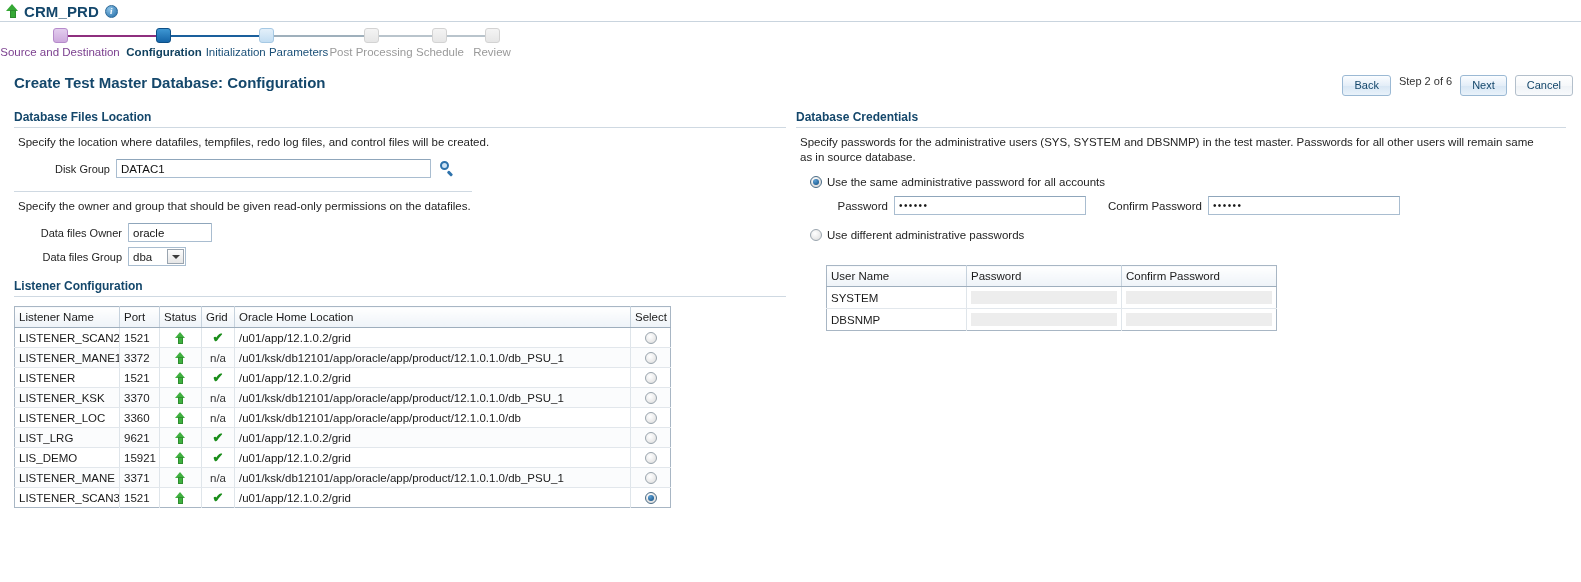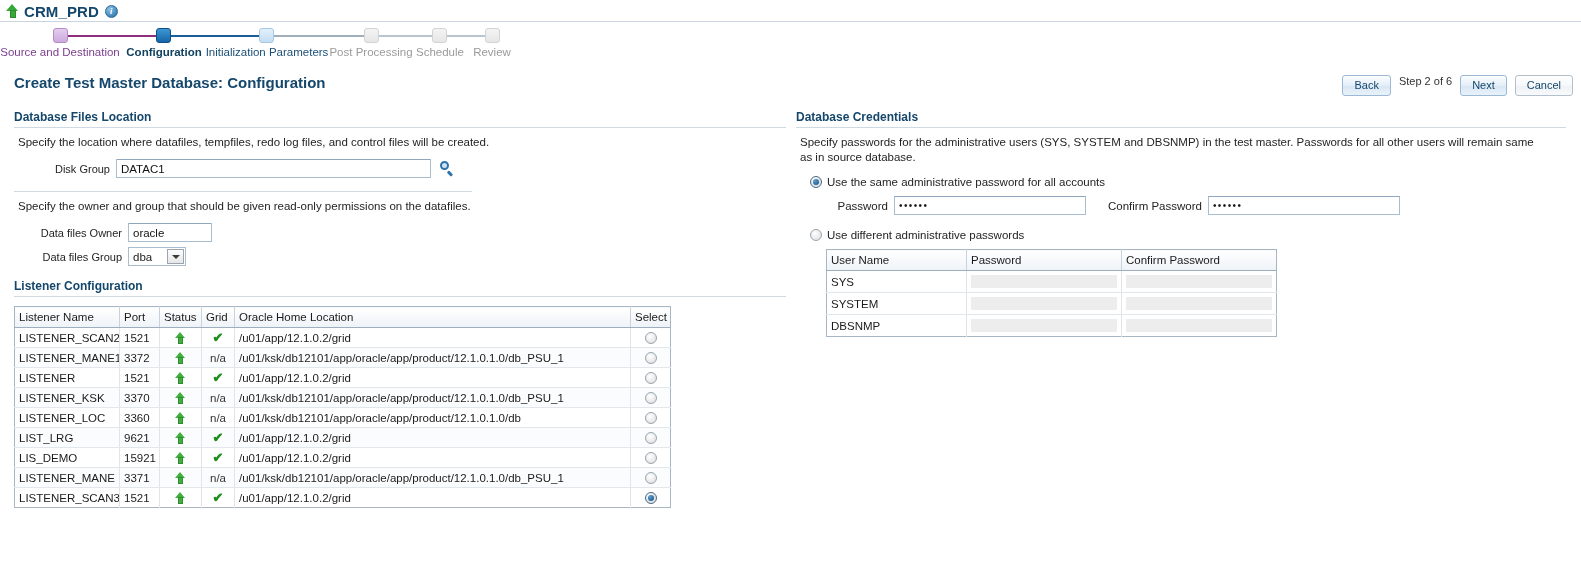--- a/index.html
+++ b/index.html
@@ -407,21 +407,21 @@
     letter-spacing: 1.4px;
     color: #1b1b1b;
     background: #ffffff;
     border: 1px solid #a9bdd0;
     border-top-color: #8fa6bb;
     padding: 2px 4px;
     box-sizing: border-box;
     height: 19px;
     width: 192px;
   }
-  .cred-tbl-wrap { padding-left: 30px; margin-top: 8px; }
+  .cred-tbl-wrap { padding-left: 30px; margin-top: 24px; }
   .cred-input {
     display: block;
     height: 13px;
     background: #ededed;
     border: none;
     width: 100%;
     box-sizing: border-box;
   }
   .cred-cell { padding: 3px 4px !important; }
 </style>
@@ -634,29 +634,20 @@
           </colgroup>
         <thead>
           <tr>
             <th>User Name</th>
             <th>Password</th>
             <th class="nb">Confirm Password</th>
           </tr>
         </thead>
         <tbody id="cred-rows">
             <tr style="background: rgb(255, 255, 255);">
-              <td class="cred-cell">SYS</td>
-              <td class="cred-cell">
-                <span class="cred-input"></span>
-              </td>
-              <td class="cred-cell nb">
-                <span class="cred-input"></span>
-              </td>
-            </tr>
-            <tr style="background: rgb(255, 255, 255);">
               <td class="cred-cell">SYSTEM</td>
               <td class="cred-cell">
                 <span class="cred-input"></span>
               </td>
               <td class="cred-cell nb">
                 <span class="cred-input"></span>
               </td>
             </tr>
             <tr style="background: rgb(255, 255, 255);">
               <td class="cred-cell">DBSNMP</td>

